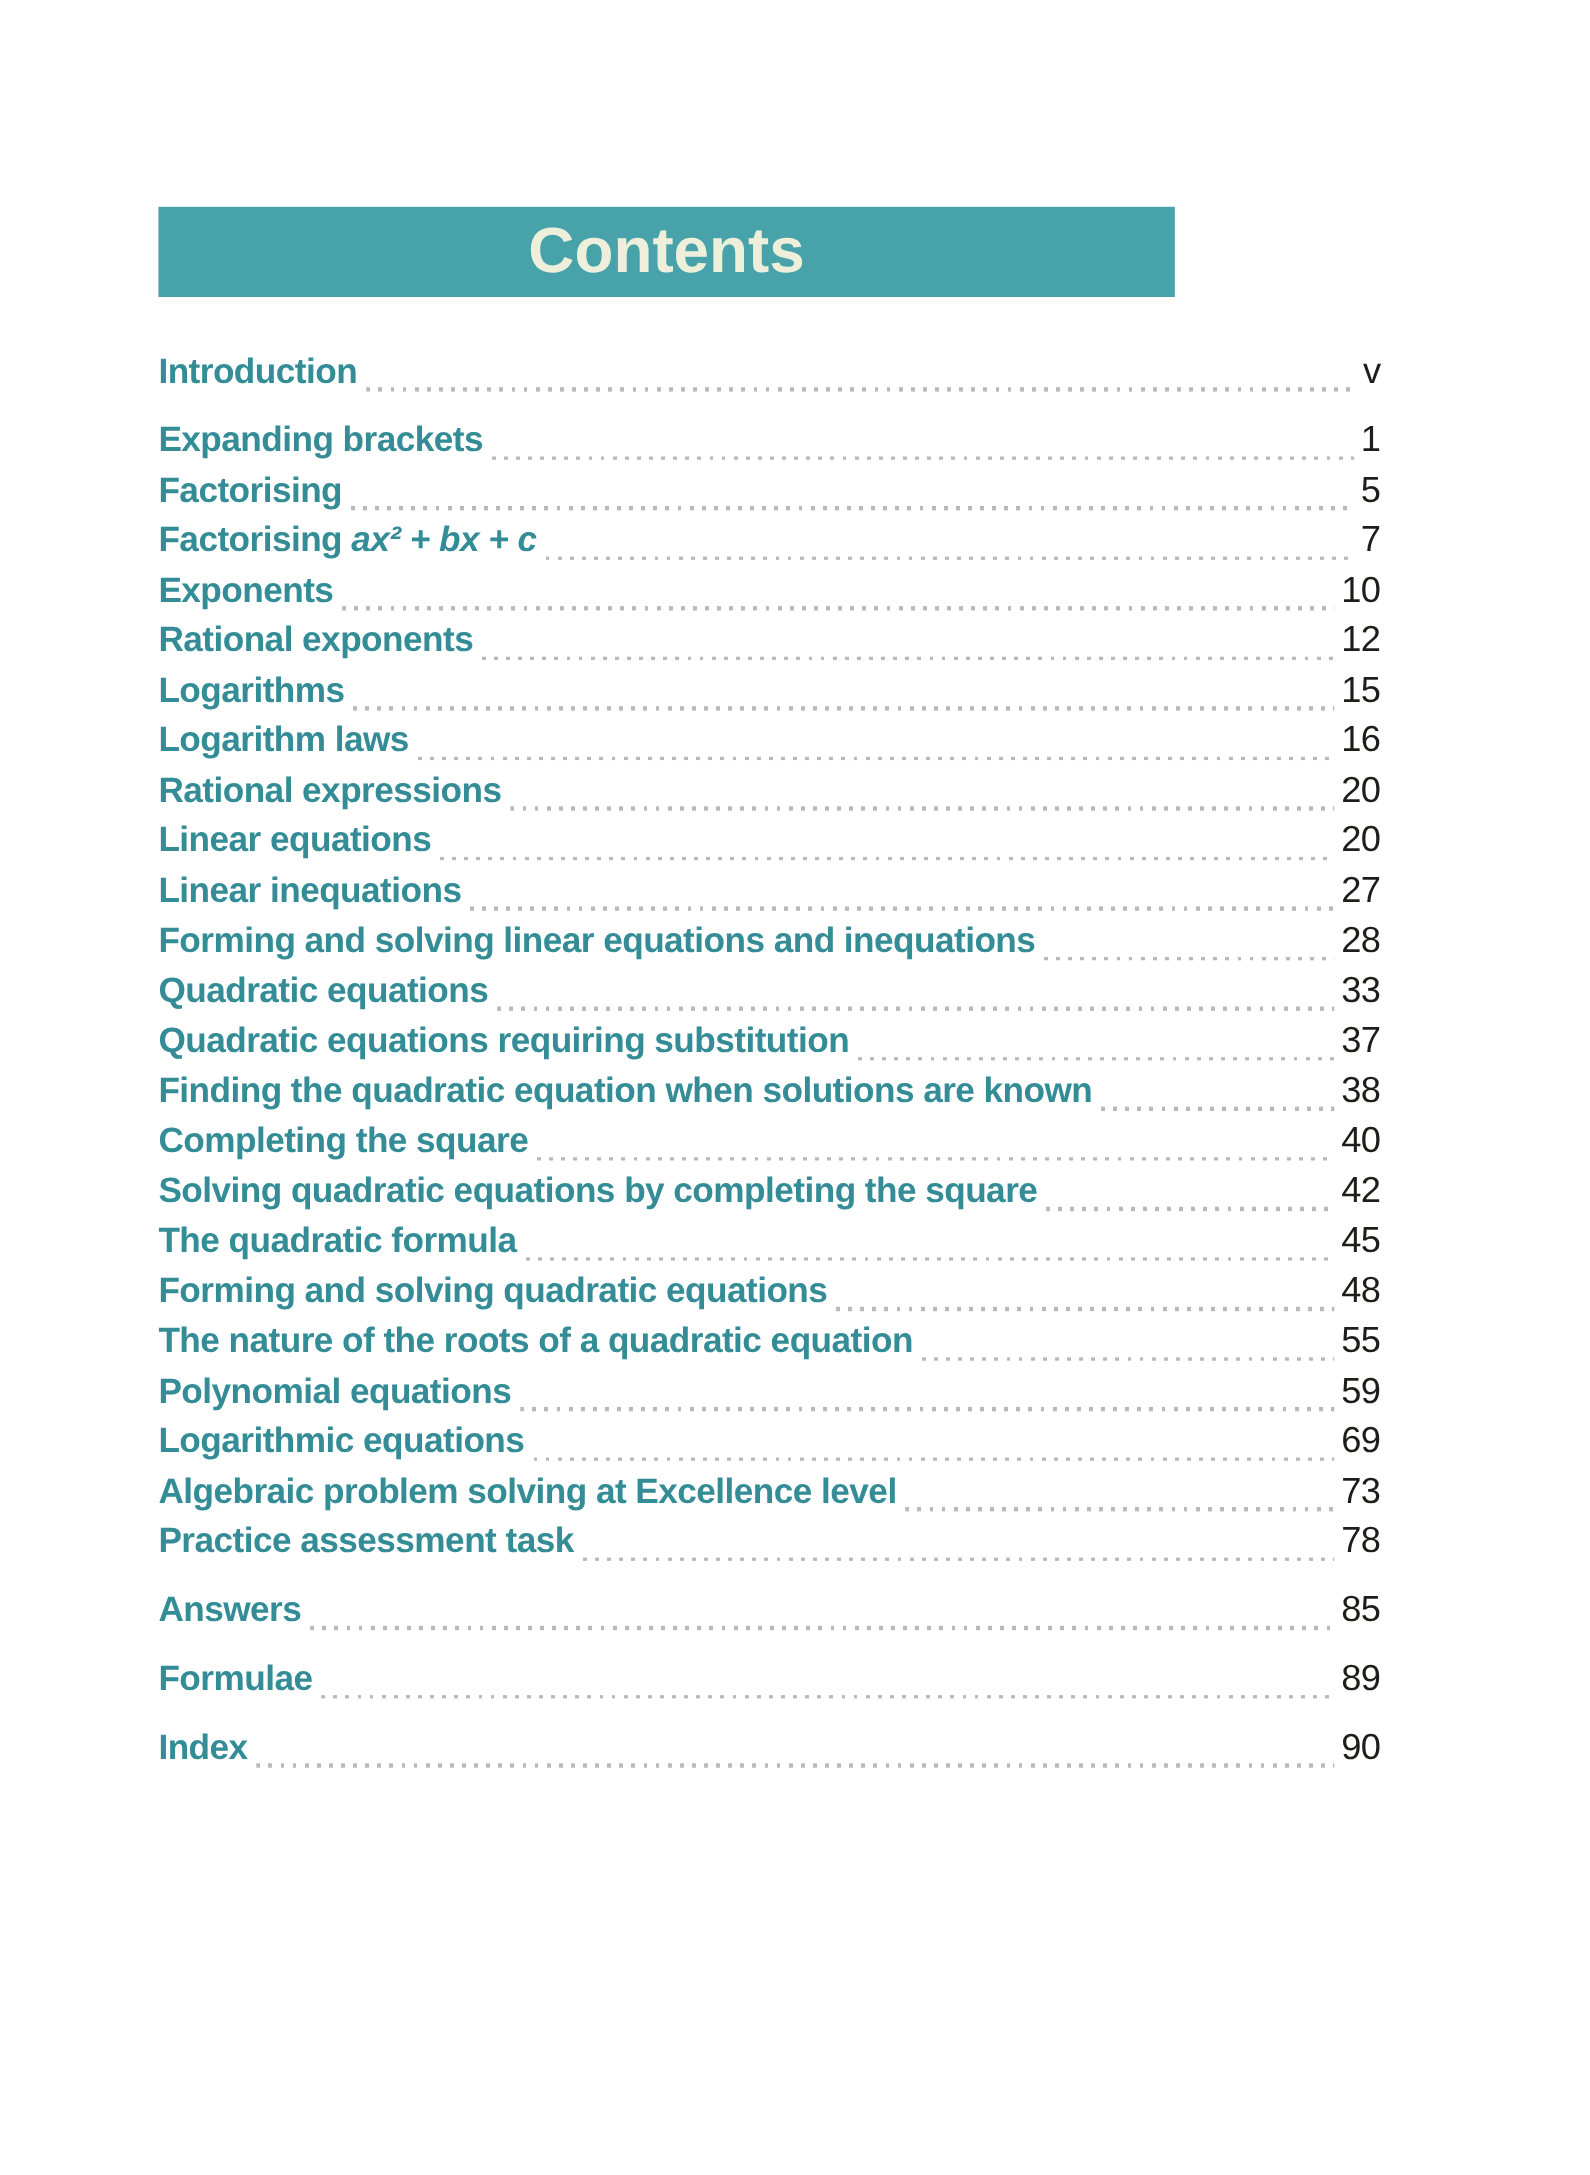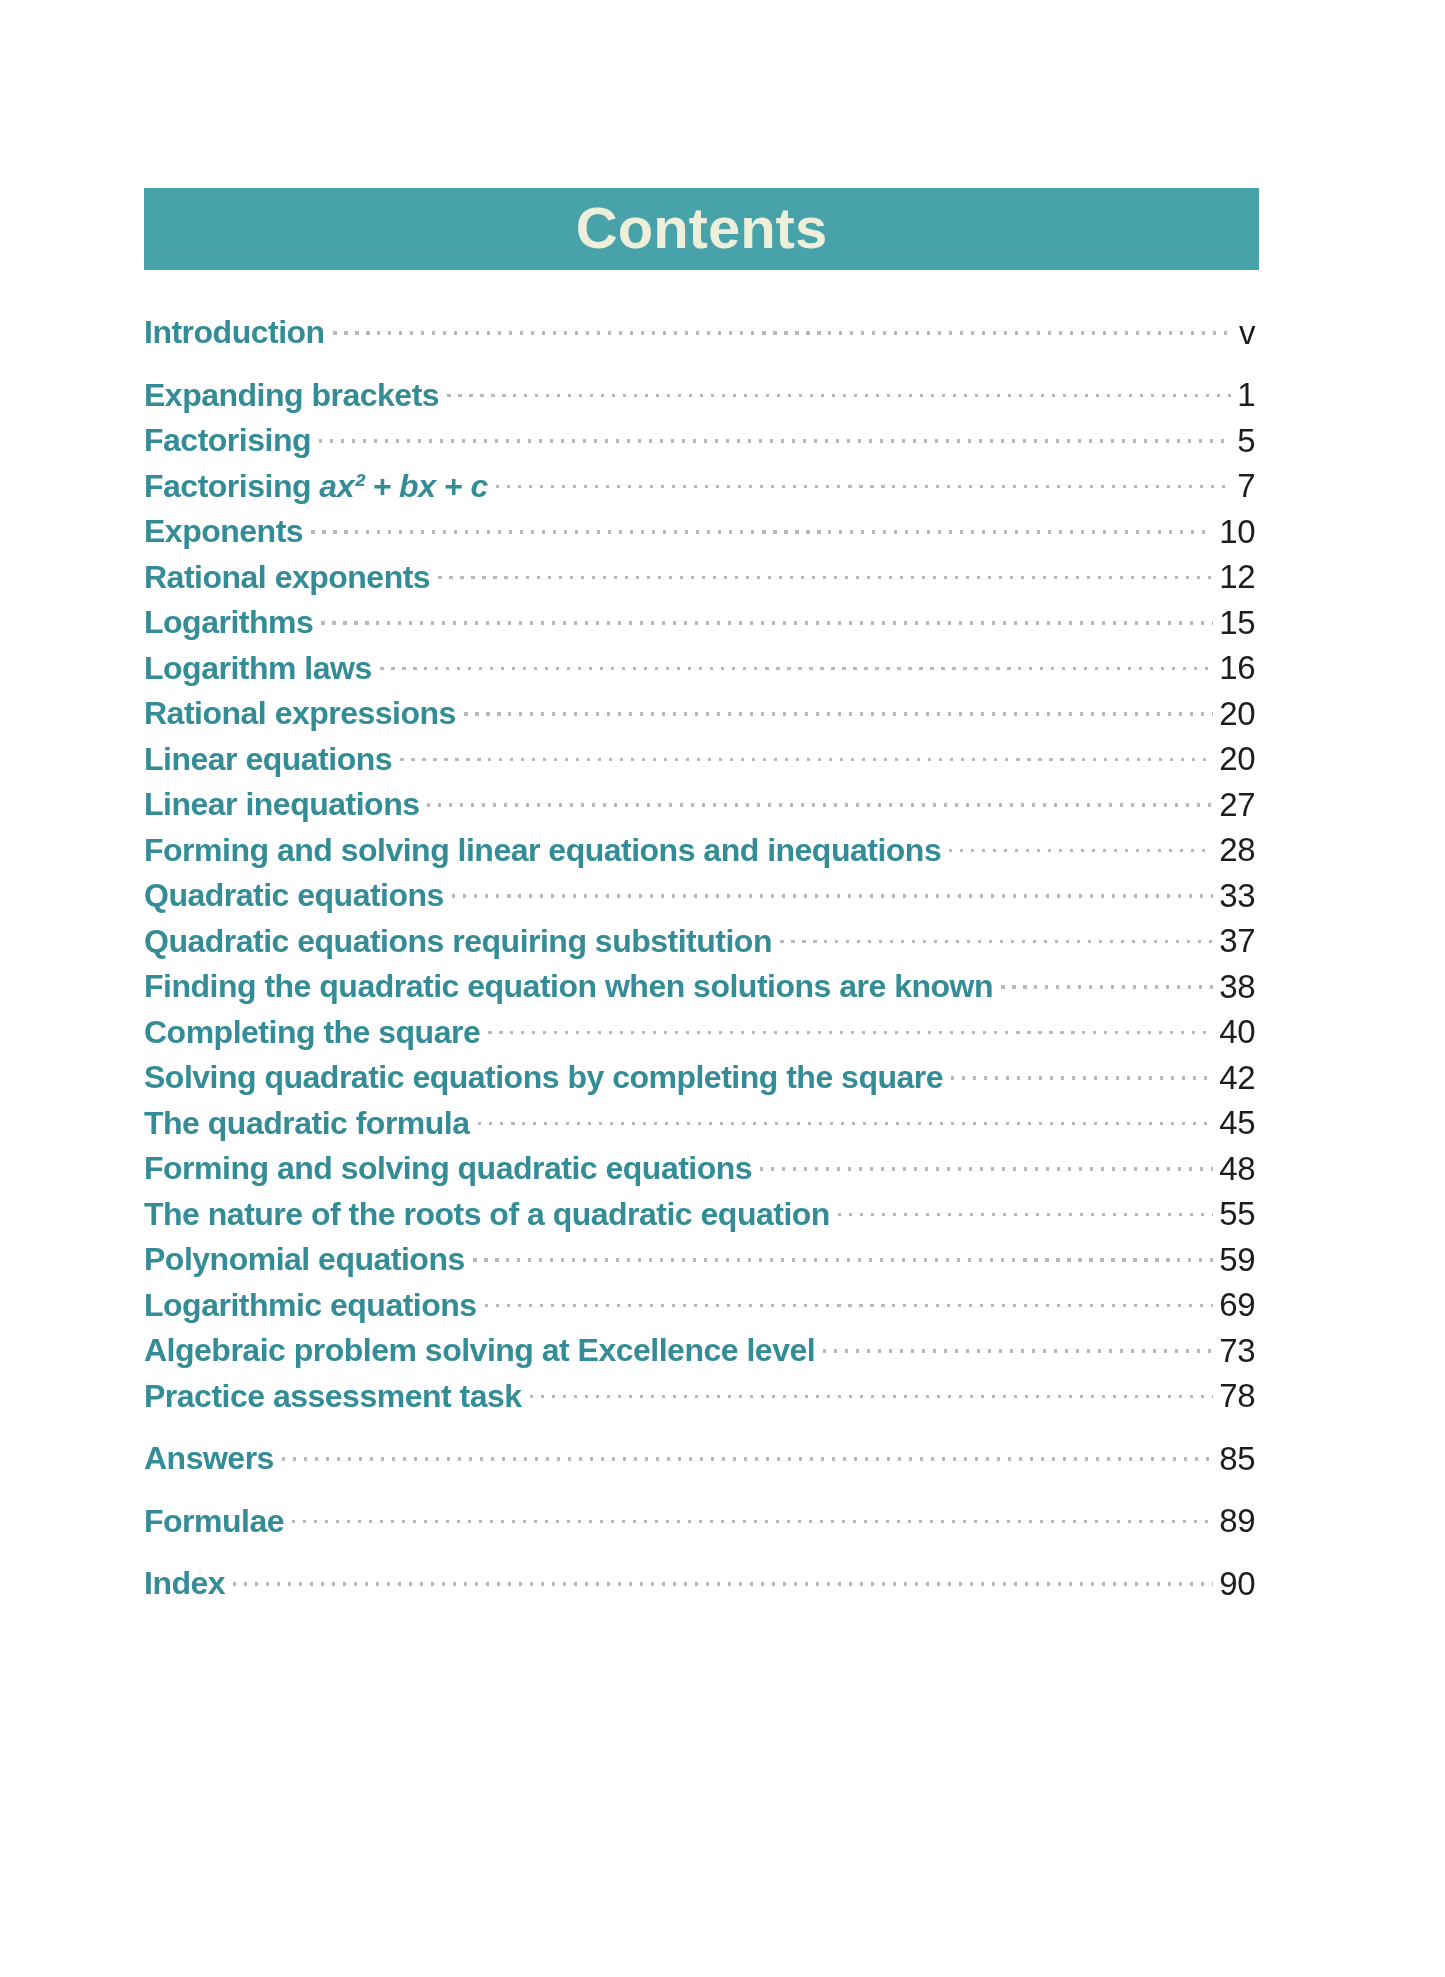--- a/index.html
+++ b/index.html
@@ -15,39 +15,39 @@
   .page{
     position:relative;
     width:1445px;height:1977px;
     background:var(--page-bg);
     font-family:"Liberation Sans","DejaVu Sans",sans-serif;
     overflow:hidden;
   }
   .banner{
     position:absolute;
     left:144px;top:188px;
-    width:1115px;height:82px;
+    width:924px;height:82px;
     background:var(--banner-bg);
     display:flex;align-items:center;justify-content:center;
   }
   .banner .title{
     color:var(--banner-text);
     font-size:58px;
     font-weight:bold;
     letter-spacing:0px;
     padding-bottom:4px;
   }
   .toc{
     position:absolute;
     left:144px;top:310px;
     width:1111px;
   }
   .toc-row{
     display:flex;
-    align-items:center;
+    align-items:flex-end;
     height:45.5px;
   }
   .toc-row.section-gap{
     margin-top:17px;
   }
   .toc-title{
     color:var(--entry-color);
     font-size:32px;
     font-weight:bold;
     letter-spacing:-0.5px;

